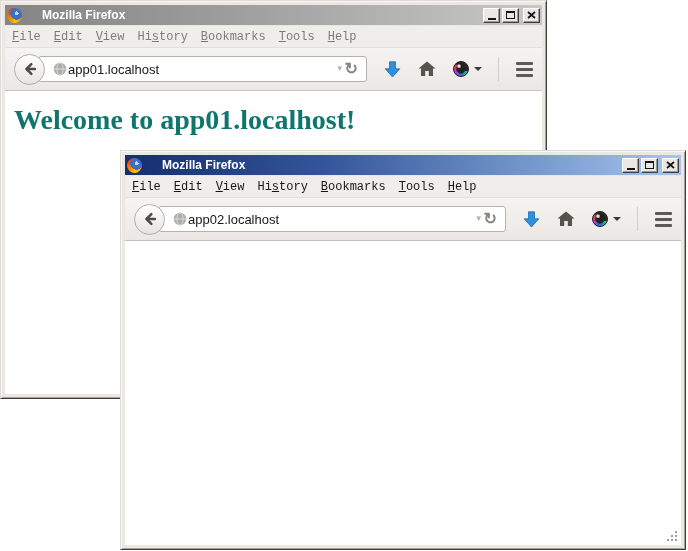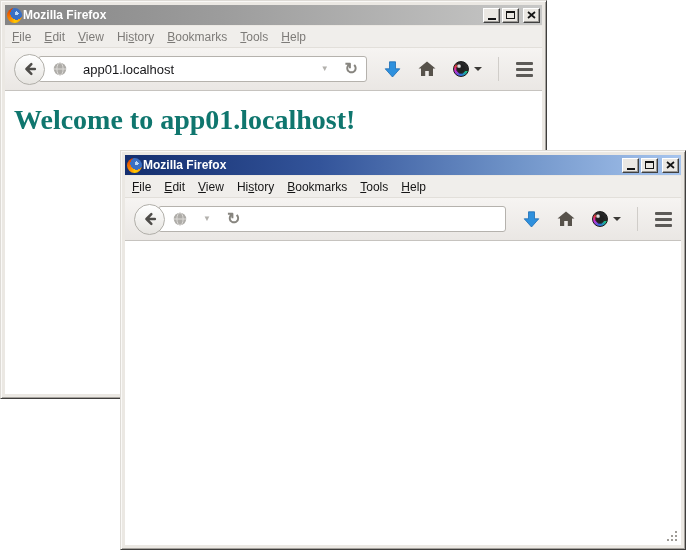--- a/index.html
+++ b/index.html
@@ -16,21 +16,21 @@
     border-color:#dedbd6 #3f3e3d #3f3e3d #dedbd6;
     box-shadow: inset 1px 1px 0 #f9f8f6, inset -1px -1px 0 #a5a29d;
     padding:4px;
     box-sizing:border-box;
     display:flex;flex-direction:column;
   }
   .win1{left:0;top:0;width:547px;height:399px;z-index:1;}
   .win2{left:120px;top:150px;width:566px;height:400px;z-index:2;}
   
   .titlebar{
-    height:20px;flex:0 0 20px;display:flex;align-items:center;gap:1px;
+    height:20px;flex:0 0 20px;display:flex;align-items:center;gap:20px;
     padding:0 2px;margin-bottom:1px;
   }
   .titlebar.active{background:linear-gradient(to right,#142e6e 0%,#33549a 35%,#6f93c8 70%,#a7c5ee 100%);}
   .titlebar.inactive{background:linear-gradient(to right,#858585 0%,#9c9c9c 40%,#c8c8c7 100%);}
   .title-text{flex:1;color:#ffffff;font-size:12px;font-weight:bold;white-space:nowrap;overflow:hidden;}
   .ff-icon{
     width:15px;height:15px;border-radius:50%;flex:0 0 15px;
     background:
       radial-gradient(circle at 64% 36%, #bcd6f2 0 14%, #3a6fc4 15% 46%, rgba(0,0,0,0) 47%),
       conic-gradient(from 210deg, #ff9a00, #e34b00 30%, #b33000 50%, #ff9a00 75%, #ffcd00 90%, #ff9a00);
@@ -41,42 +41,42 @@
     background:#ebe8e3;border:1px solid;border-color:#ffffff #404040 #404040 #ffffff;
     box-shadow:inset -1px -1px 0 #9c9a96;cursor:default;
   }
   .cap-btn.close{margin-left:2px;}
   .g-min{width:8px;height:2px;background:#141414;margin-top:7px;}
   .g-max{width:9px;height:8px;border:1px solid #141414;border-top-width:2px;box-sizing:border-box;}
   
   .menubar{
     height:21px;flex:0 0 21px;display:flex;align-items:center;gap:13px;
     padding:0 7px;background:#f0eeeb;border-bottom:1px solid #e2dfda;
-    font-size:12px;white-space:nowrap;
+    font-size:12px;white-space:nowrap;font-family:Liberation Mono, monospace;
   }
   .menubar.inactive-menu .menu-item{color:#7d7b78;}
   .menubar.active-menu .menu-item{color:#161616;}
   .menu-item u{text-decoration:underline;text-underline-offset:1px;}
   
   .navbar{
     height:42px;flex:0 0 42px;display:flex;align-items:center;
     padding:0 9px;background:linear-gradient(#f6f4f2,#eae7e4);
     border-bottom:1px solid #c6c3bf;
   }
   .back-btn{
     width:31px;height:31px;border-radius:50%;flex:0 0 31px;
     background:linear-gradient(#ffffff,#e6e4e0);
     border:1px solid #b1afa9;box-sizing:border-box;
     display:flex;align-items:center;justify-content:center;
     margin-right:-7px;position:relative;z-index:2;
   }
   .urlbar{
     flex:1;height:26px;background:#ffffff;
     border:1px solid #b5b2ad;border-radius:3px;box-sizing:border-box;
-    display:flex;align-items:center;gap:16px;padding:0 8px 0 14px;
+    display:flex;align-items:center;gap:1px;padding:0 8px 0 14px;
     position:relative;z-index:1;
   }
   .url-text{flex:1;font-size:13px;color:#17171a;}
   .url-dd{font-size:8px;color:#b3b1ad;line-height:1;}
   .reload-glyph{font-size:16px;color:#87857f;line-height:1;font-weight:bold;}
   .tool{margin-left:17px;display:flex;align-items:center;}
   .lens{
     width:16px;height:16px;border-radius:50%;
     background:
       radial-gradient(circle at 36% 30%, rgba(255,255,255,.85) 0 8%, rgba(255,255,255,0) 18%),
@@ -204,20 +204,21 @@
       <svg width="16" height="16" viewBox="0 0 18 18">
         <path d="M10.5 3.5 L5 9 l5.5 5.5 M5 9 h9.5" stroke="#4e4c49" stroke-width="2.8" fill="none" stroke-linecap="round" stroke-linejoin="round"></path>
       </svg>
     </div>
     <div class="urlbar">
       <svg width="14" height="14" viewBox="0 0 14 14">
         <circle cx="7" cy="7" r="6.2" fill="#aeaca8"></circle>
         <path d="M0.8 7 H13.2" stroke="#dddbd8" stroke-width="1" fill="none"></path>
         <ellipse cx="7" cy="7" rx="3.1" ry="6.2" stroke="#dddbd8" stroke-width="1" fill="none"></ellipse>
       </svg>
+      <span class="url-text">app02.localhost</span>
       <span class="url-dd">▼</span>
       <span class="reload-glyph">↻</span>
     </div>
     <div class="tool">
       <svg width="17" height="17" viewBox="0 0 17 17">
         <path d="M5.5 0.8 h6 v7 h4.3 L8.5 16 L1.2 7.8 h4.3 z" fill="#2e90dd" stroke="#1a6cb4" stroke-width="0.8"></path>
       </svg>
     </div>
     <div class="tool">
       <svg width="18" height="16" viewBox="0 0 18 16">

